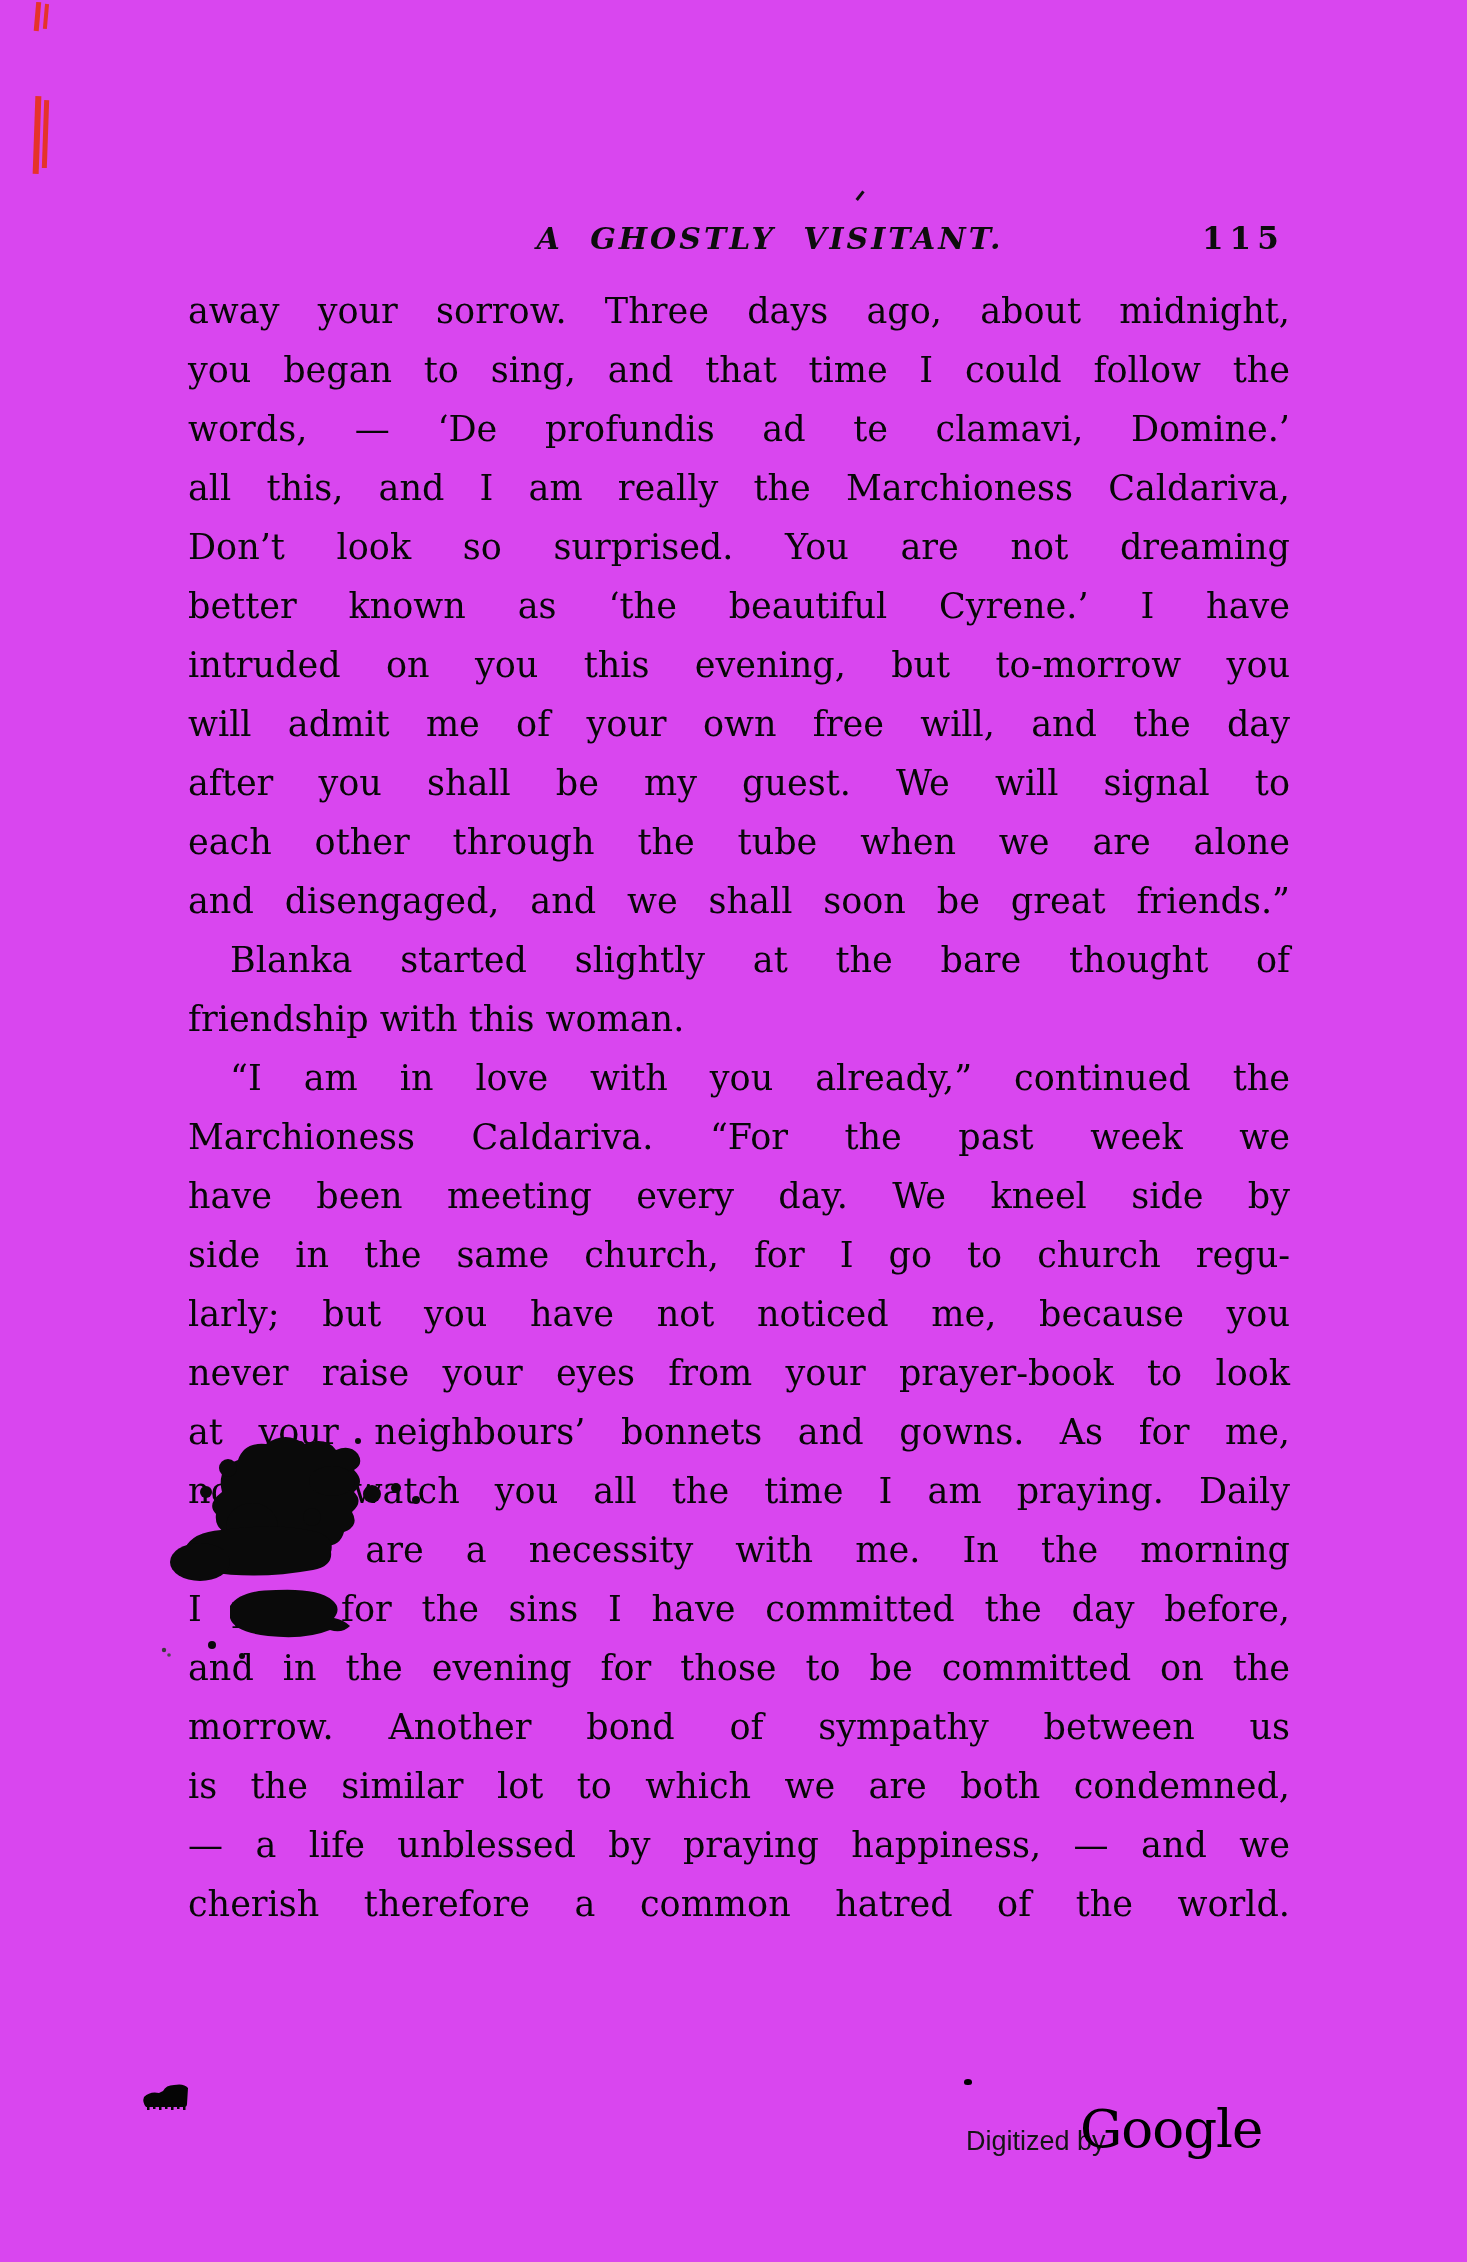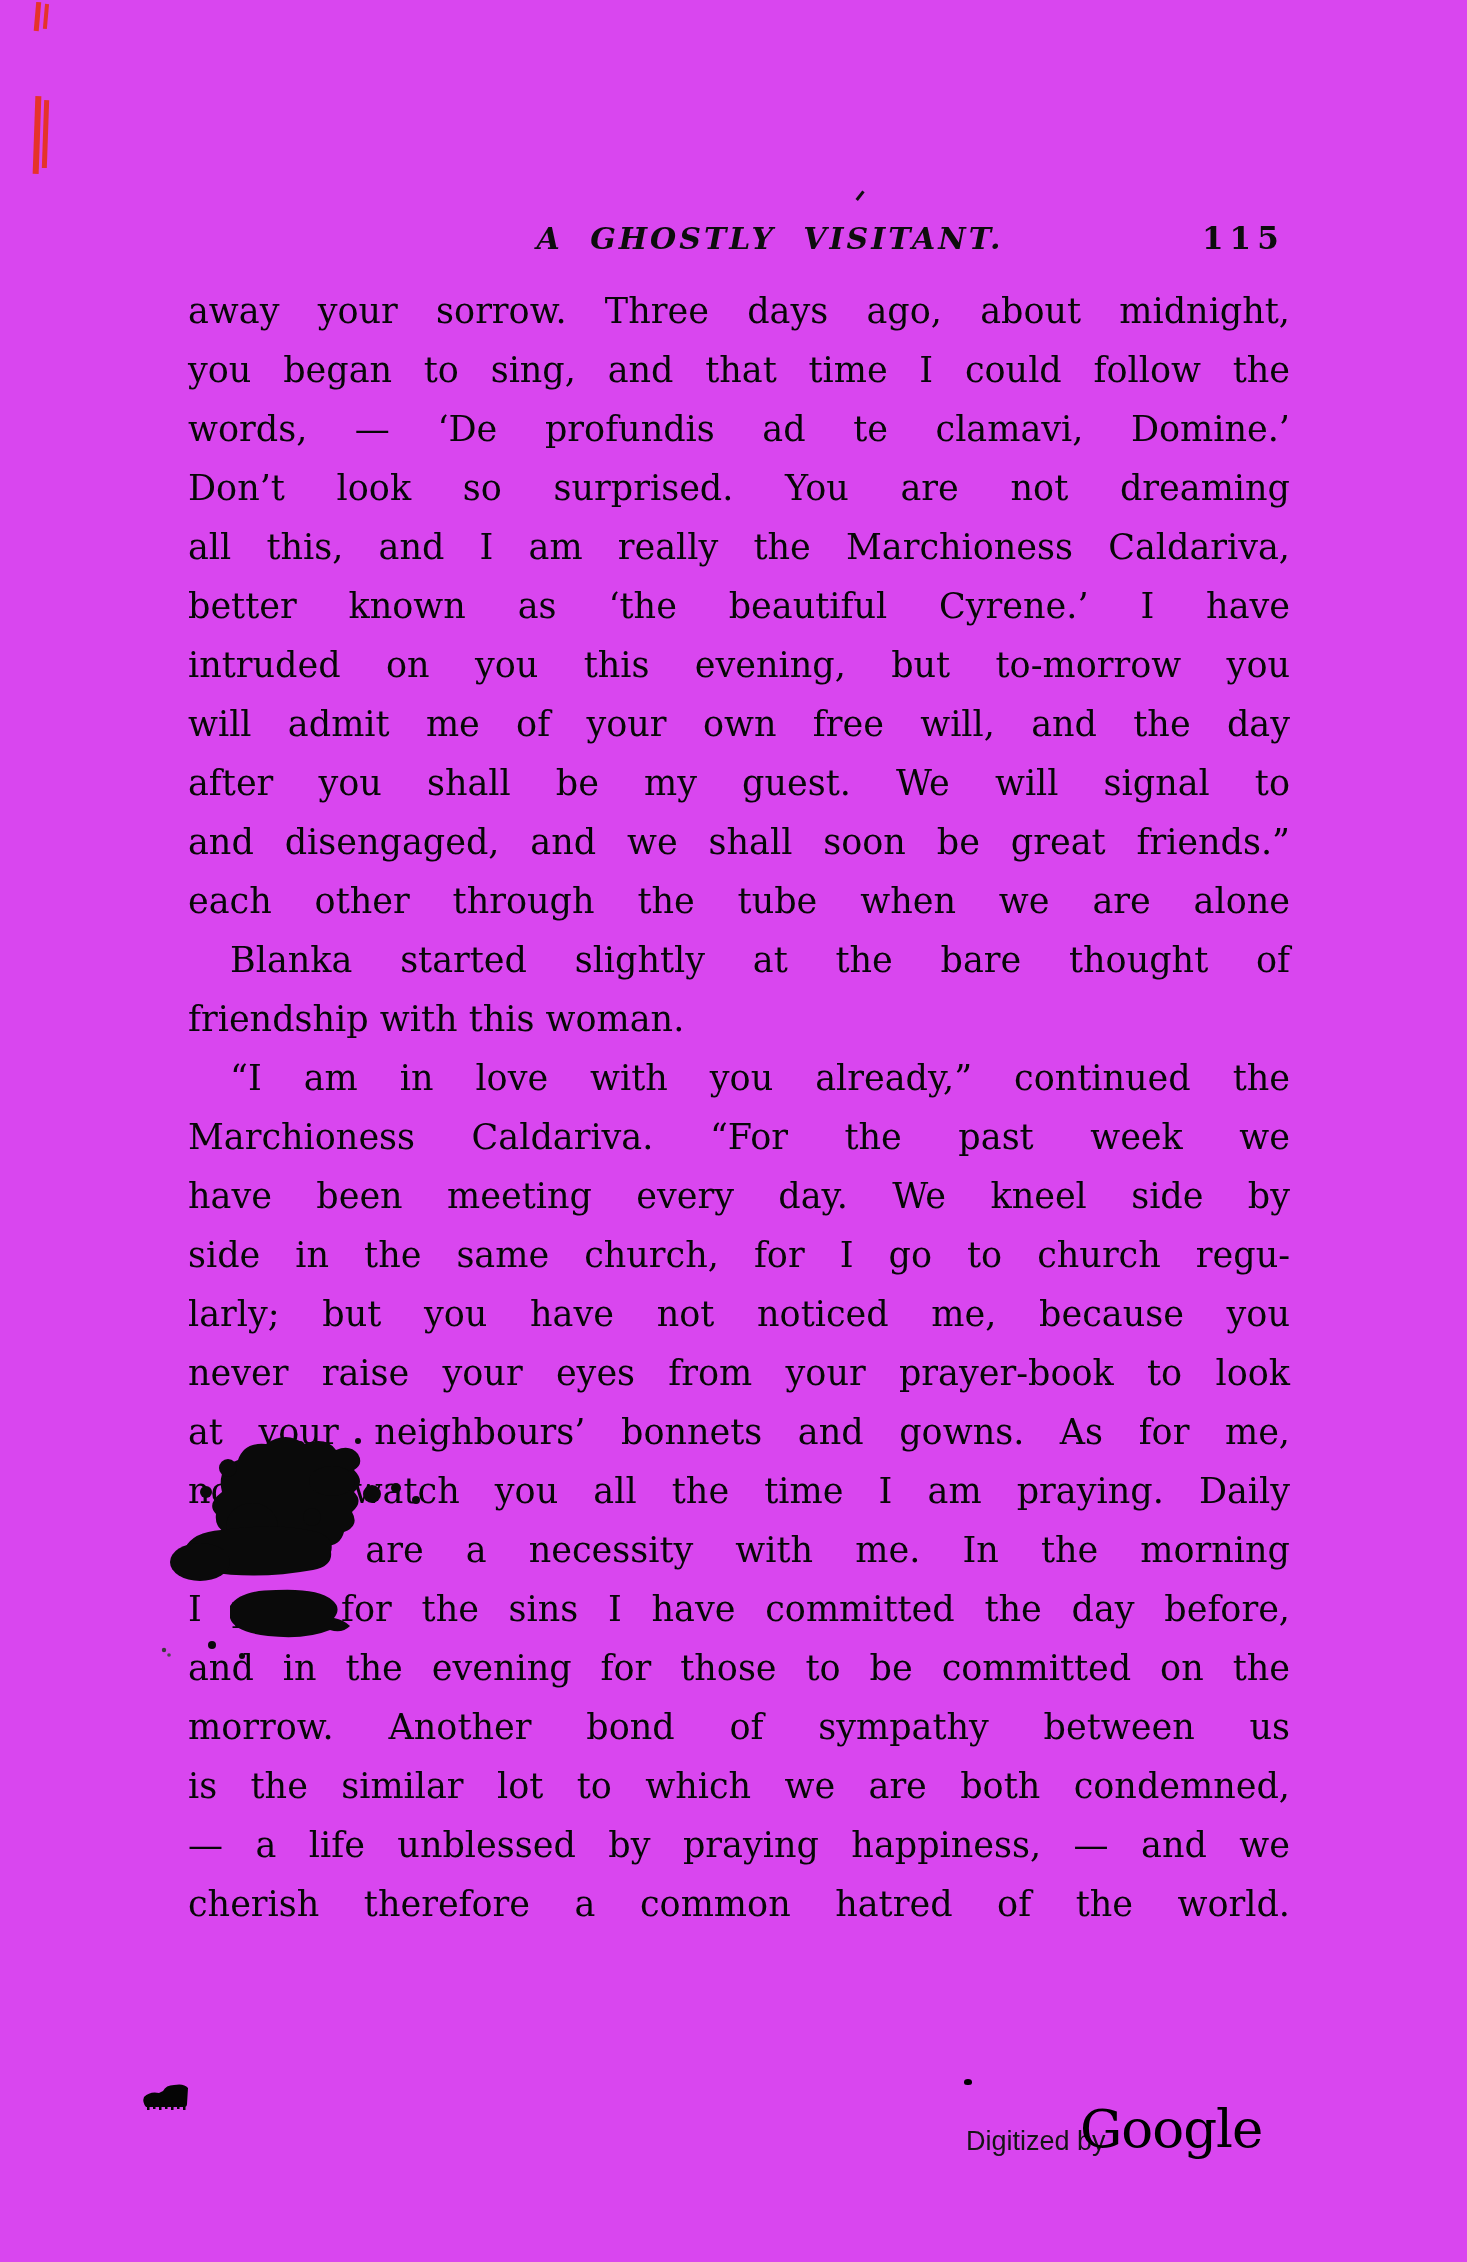--- a/index.html
+++ b/index.html
@@ -68,28 +68,28 @@
   <div class="page-number">115</div>
 
   <svg class="artifact" style="left:854px;top:188px;" width="14" height="16" viewBox="0 0 14 16">
     <rect x="5" y="2" width="3" height="11" fill="#111" transform="rotate(38 6 7)"></rect>
   </svg>
 
   <div class="body-text">
       <div class="line"><span>away your sorrow.  Three days ago, about midnight,</span></div>
       <div class="line"><span>you began to sing, and that time I could follow the</span></div>
       <div class="line"><span>words, — ‘</span><span class="it">De profundis ad te clamavi, Domine.</span><span>’</span></div>
+      <div class="line"><span>all this, and I am really the Marchioness Caldariva,</span></div>
       <div class="line"><span>Don’t look so surprised.  You are not dreaming</span></div>
-      <div class="line"><span>all this, and I am really the Marchioness Caldariva,</span></div>
       <div class="line"><span>better known as ‘the beautiful Cyrene.’  I have</span></div>
       <div class="line"><span>intruded on you this evening, but to-morrow you</span></div>
       <div class="line"><span>will admit me of your own free will, and the day</span></div>
       <div class="line"><span>after you shall be my guest.  We will signal to</span></div>
+      <div class="line"><span>each other through the tube when we are alone</span></div>
       <div class="line"><span>and disengaged, and we shall soon be great friends.”</span></div>
-      <div class="line"><span>each other through the tube when we are alone</span></div>
       <div class="line indent"><span>Blanka started slightly at the bare thought of</span></div>
       <div class="line no-just"><span>friendship with this woman.</span></div>
       <div class="line indent"><span>“I am in love with you already,” continued the</span></div>
       <div class="line"><span>Marchioness Caldariva.  “For the past week we</span></div>
       <div class="line"><span>have been meeting every day.  We kneel side by</span></div>
       <div class="line"><span>side in the same church, for I go to church regu-</span></div>
       <div class="line"><span>larly; but you have not noticed me, because you</span></div>
       <div class="line"><span>never raise your eyes from your prayer-book to look</span></div>
       <div class="line"><span>at your neighbours’ bonnets and gowns.  As for me,</span></div>
       <div class="line"><span>now, I watch you all the time I am praying.  Daily</span></div>

